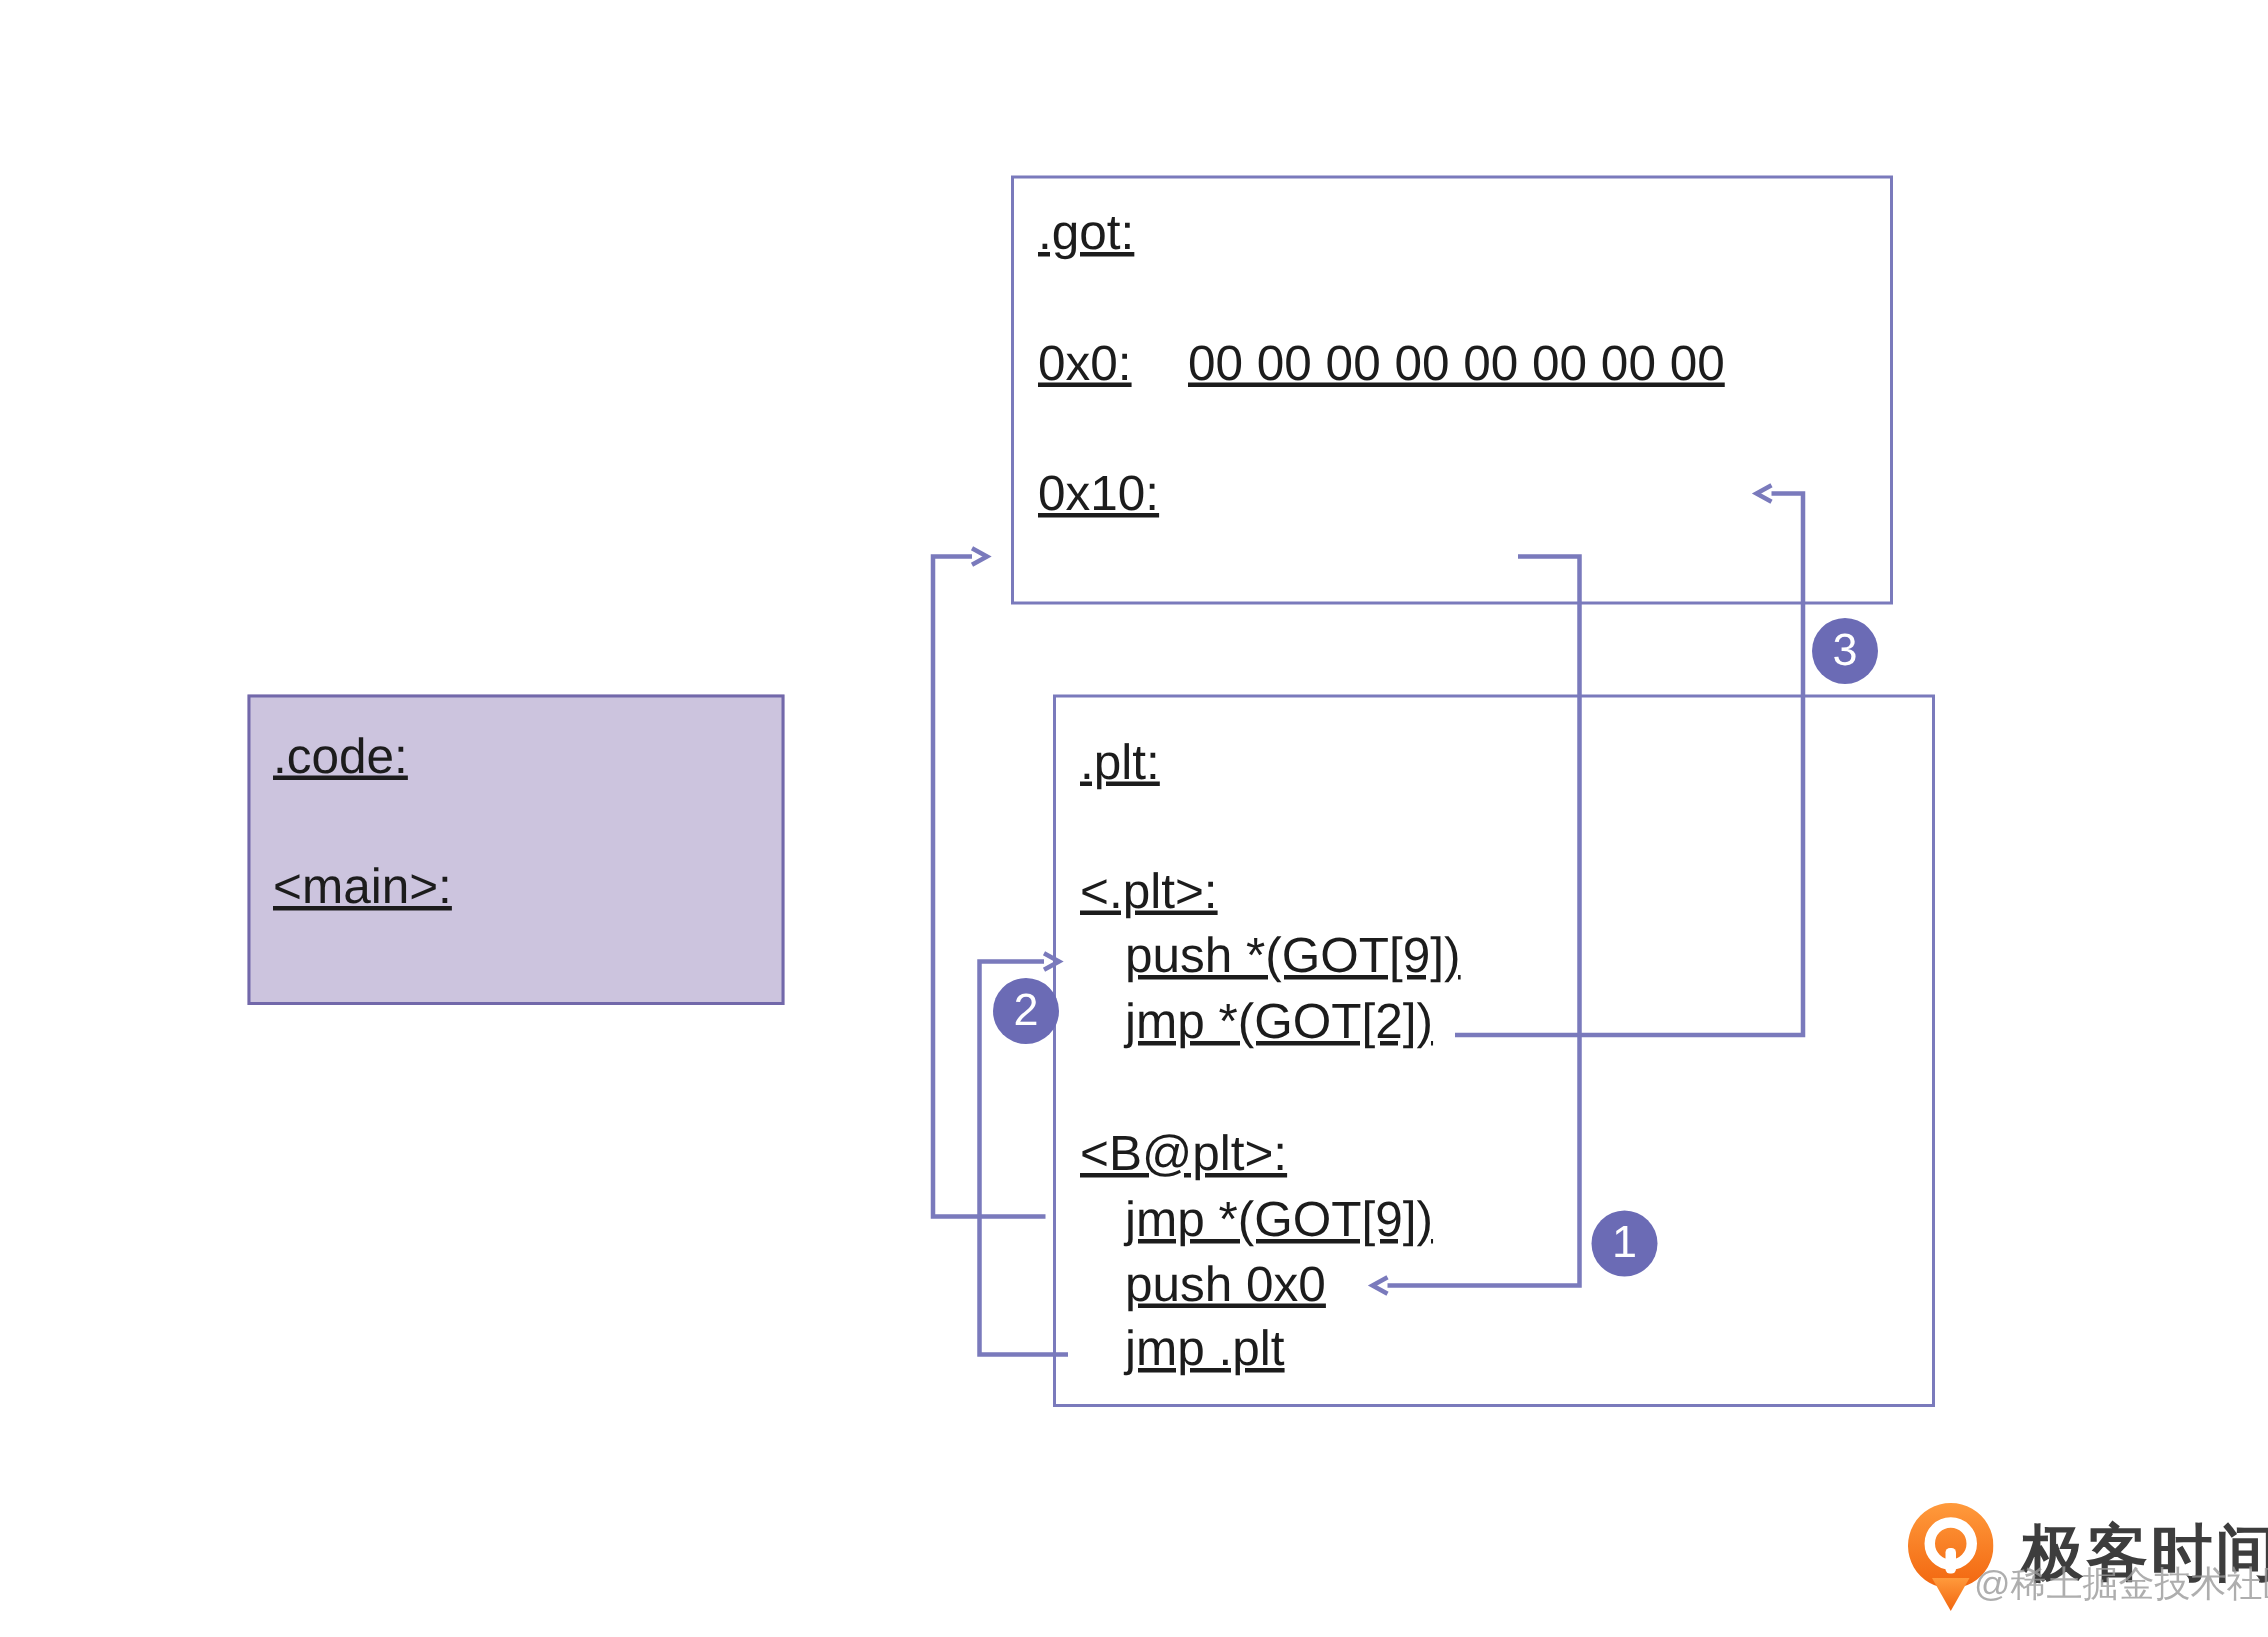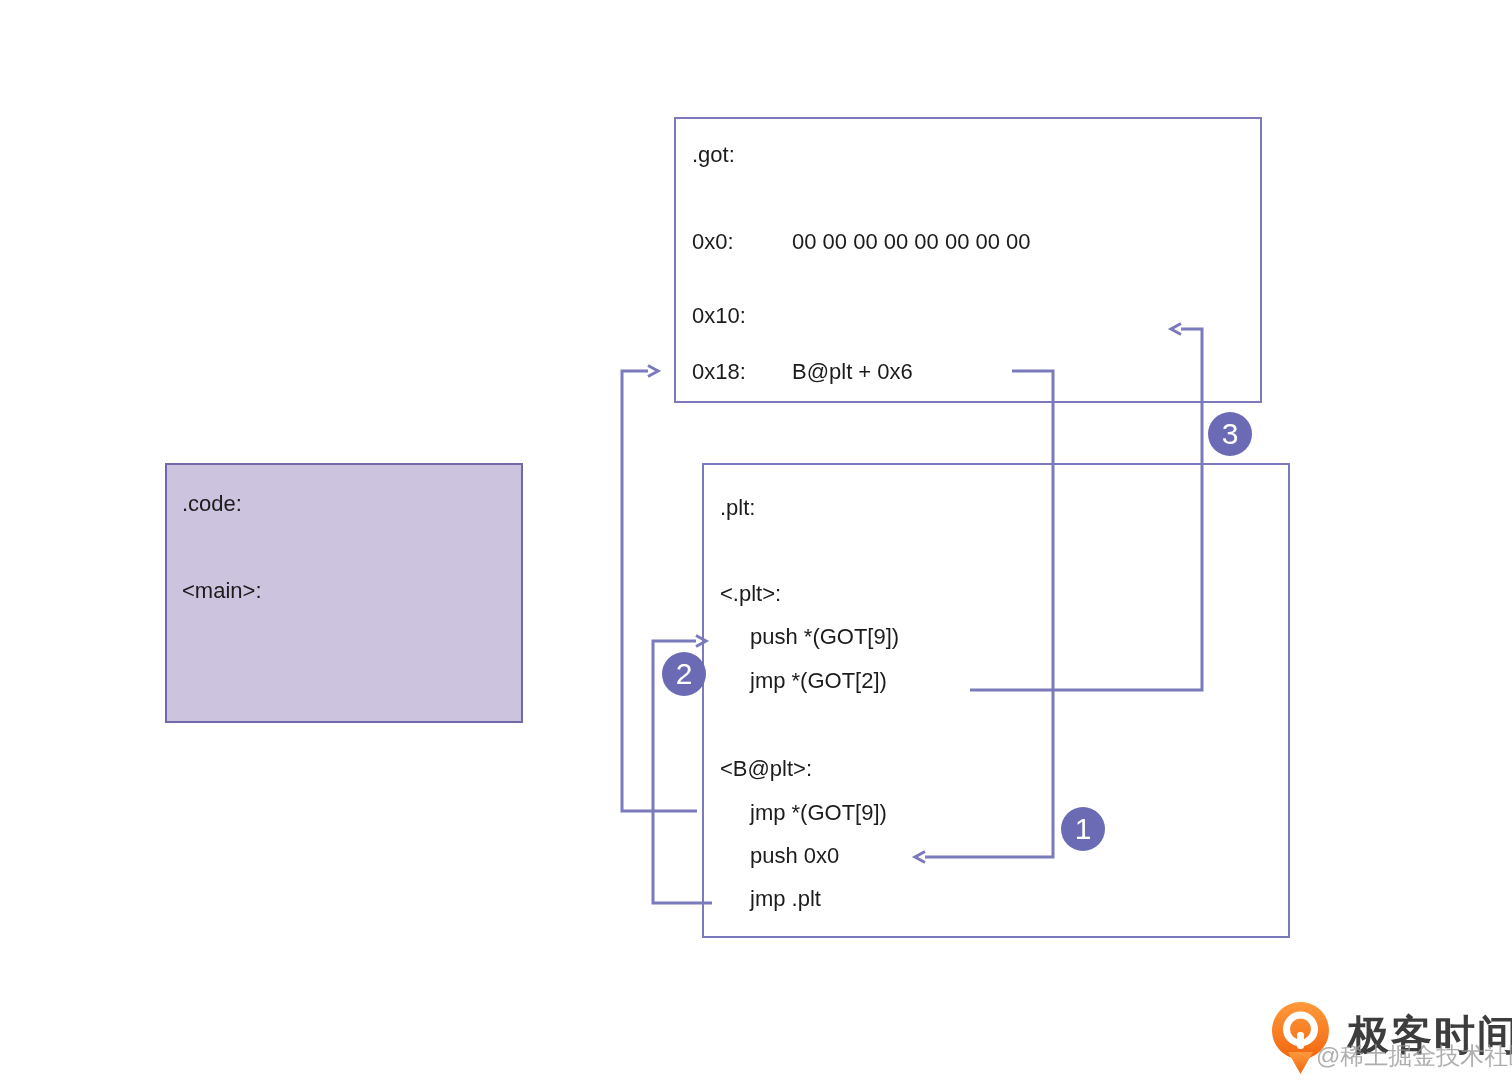--- a/index.html
+++ b/index.html
@@ -2,58 +2,54 @@
 <html><head>
 <meta charset="utf-8">
 <style>
   html,body{margin:0;padding:0;background:#ffffff;}
   body{font-family:"Liberation Sans","DejaVu Sans",sans-serif;}
   #canvas{position:relative;width:1512px;height:1091px;background:#ffffff;overflow:hidden;}
 
   .box{position:absolute;box-sizing:border-box;background:#ffffff;border:2.5px solid #7a7abc;}
   .box.filled{background:#ccc4de;border:2.5px solid #7268aa;}
 
-  .tline{position:absolute;height:44px;line-height:44px;font-size:22px;color:#1c1c1c;white-space:pre;}
+  .tline{position:absolute;height:44px;line-height:44px;font-size:33px;color:#1c1c1c;white-space:pre;text-decoration:underline;}
   .addr-row{display:flex;}
   .addr{display:inline-block;width:100px;}
 
   #wires{position:absolute;left:0;top:0;pointer-events:none;}
 
   .badge{position:absolute;width:44px;height:44px;border-radius:50%;background:#6b6bb5;
          color:#ffffff;font-size:30px;line-height:44px;text-align:center;}
 
   .brand-text{position:absolute;left:1348px;top:1008px;font-size:41px;font-weight:bold;
               color:#3d3d3d;letter-spacing:2px;white-space:pre;}
   .watermark{position:absolute;left:1316px;top:1040px;font-size:24px;color:#9b9b9b;
              opacity:.8;white-space:pre;}
   .logo-mark{position:absolute;left:1272px;top:1002px;width:57px;height:75px;}
 </style>
 </head>
 <body>
 
 <div id="canvas">
 
-  <div class="box filled" style="left:165px;top:463px;width:358px;height:260px;">
+  <div class="box filled" style="left:165px;top:463px;width:358px;height:207px;">
     <div class="tline" style="left:15px;top:17px;">.code:</div>
     <div class="tline" style="left:15px;top:104px;">&lt;main&gt;:</div>
   </div>
 
   <div class="box" style="left:674px;top:117px;width:588px;height:286px;">
     <div class="tline" style="left:16px;top:14px;">.got:</div>
 
     <div class="tline addr-row" style="left:16px;top:101px;justify-content:space-between;">
       <span class="addr">0x0:</span>
       <span>00 00 00 00 00 00 00 00</span>
     </div>
-    <div class="tline addr-row" style="left:16px;top:175px;">
+    <div class="tline addr-row" style="left:16px;top:188px;">
       <span class="addr">0x10:</span>
-    </div>
-    <div class="tline addr-row" style="left:16px;top:231px;">
-      <span class="addr">0x18:</span>
-      <span>B@plt + 0x6</span>
     </div>
   </div>
 
   <div class="box" style="left:674px;top:463px;width:588px;height:475px;margin-left:28px;">
     <div class="tline" style="left:16px;top:21px;">.plt:</div>
 
     <div class="tline" style="left:16px;top:107px;">&lt;.plt&gt;:</div>
     <div class="tline" style="left:46px;top:150px;">push *(GOT[9])</div>
     <div class="tline" style="left:46px;top:194px;">jmp *(GOT[2])</div>
 

